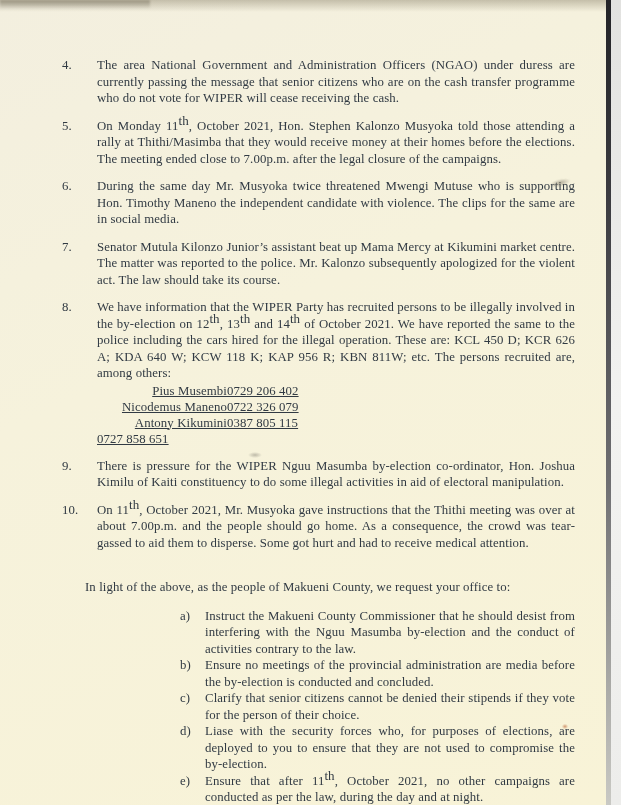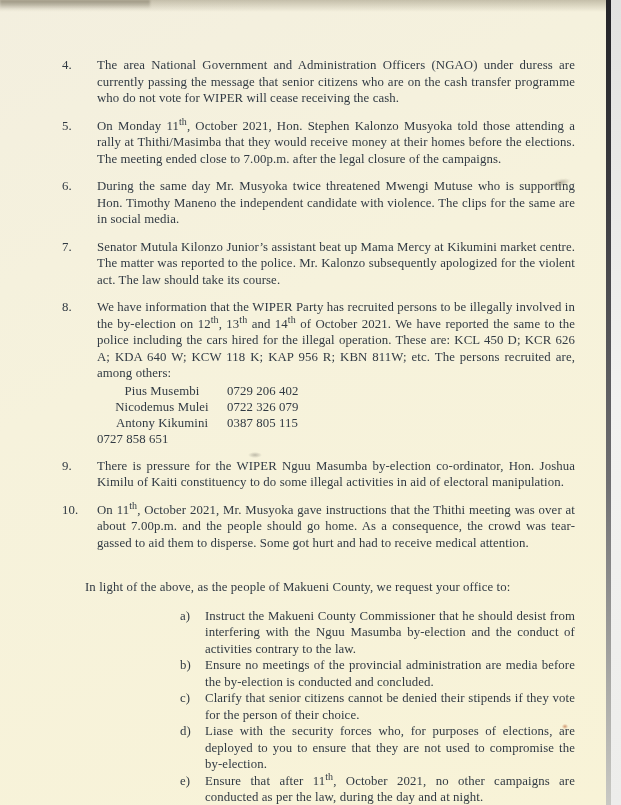--- a/index.html
+++ b/index.html
@@ -40,29 +40,29 @@
     position:absolute;left:0;top:57px;width:607px;box-sizing:border-box;
     padding:0 32px 0 62px;
     font-size:12.8px;line-height:16.5px;text-align:justify;
     letter-spacing:0.1px;
   }
   ol{list-style:none;margin:0;padding:0;}
   .item{display:flex;margin-bottom:11px;}
   .item .num{flex:0 0 23px;}
   .item .body{flex:1;margin-left:12px;}
   .item p{margin:0;}
-  .recruits{margin-top:1px;line-height:16px;text-align:center;}
+  .recruits{margin-top:1px;line-height:16px;text-align:right;text-decoration:underline;}
   .recruit-row{display:flex;}
   .recruit-name{width:130px;}
   .intro{margin:28px 0 12px 23px;text-align:left;}
   .lettered{margin-left:118px;}
   .req{display:flex;margin:0;}
   .req .letter{flex:0 0 25px;}
   .req .body{flex:1;}
-  sup{font-size:10px;vertical-align:super;line-height:0;}
+  sup{font-size:13px;vertical-align:super;line-height:0;}
   .smudge-a{
     position:absolute;left:549px;top:179px;width:22px;height:8px;
     background:radial-gradient(ellipse at center,rgba(118,112,96,0.55),rgba(118,112,96,0) 70%);
     transform:rotate(-14deg);filter:blur(0.7px);
   }
   .smudge-b{
     position:absolute;left:248px;top:452px;width:14px;height:6px;
     background:radial-gradient(ellipse at center,rgba(120,116,106,0.45),rgba(120,116,106,0) 70%);
     filter:blur(0.6px);
   }
@@ -112,21 +112,21 @@
   <li class="item">
     <span class="num">8.</span>
     <div class="body">
       <p class="text">We have information that the WIPER Party has recruited persons to be illegally involved in the by-election on 12<sup>th</sup>, 13<sup>th</sup> and 14<sup>th</sup> of October 2021. We have reported the same to the police including the cars hired for the illegal operation. These are: KCL 450 D; KCR 626 A; KDA 640 W; KCW 118 K; KAP 956 R; KBN 811W; etc. The persons recruited are, among others:</p>
       <div class="recruits">
               <div class="recruit-row">
                 <span class="recruit-name">Pius Musembi</span>
                 <span>0729 206 402</span>
               </div>
               <div class="recruit-row">
-                <span class="recruit-name">Nicodemus Mulei</span>
+                <span class="recruit-name">Nicodemus Maneno</span>
                 <span>0722 326 079</span>
               </div>
               <div class="recruit-row">
                 <span class="recruit-name">Antony Kikumini</span>
                 <span>0387 805 115</span>
               </div>
               <div class="recruit-row">
                 <span>0727 858 651</span>
               </div>
             </div>

